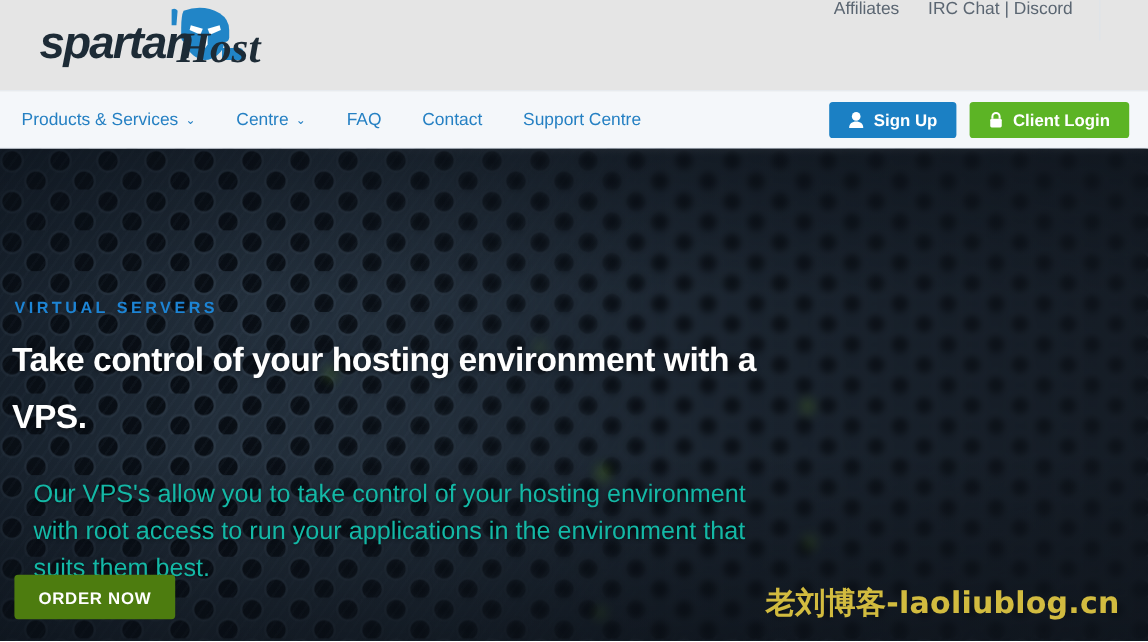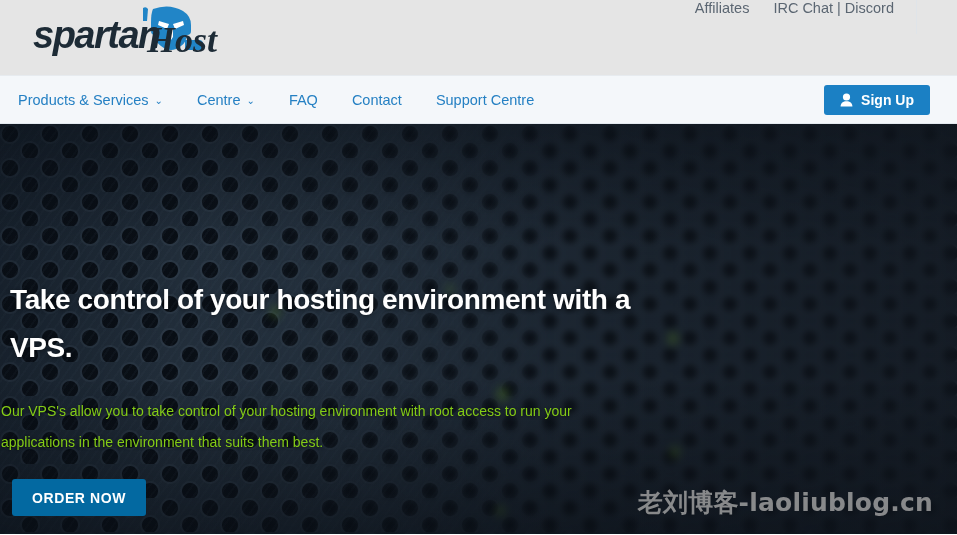--- a/index.html
+++ b/index.html
@@ -185,55 +185,55 @@
     color: #ffffff;
     font-size: 28px;
     line-height: 48px;
     font-weight: bold;
     letter-spacing: -0.4px;
     width: 660px;
     text-shadow: 0 1px 4px rgba(0,0,0,0.45);
   }
   .hero-sub {
     position: absolute;
-    left: 1px;
+    left: 28px;
     top: 272px;
-    color: #84cc16;
-    font-size: 14px;
+    color: #14b8a6;
+    font-size: 21px;
     line-height: 31px;
     width: 610px;
     text-shadow: 0 1px 3px rgba(0,0,0,0.5);
   }
   .btn-order {
     position: absolute;
     left: 12px;
     top: 355px;
     display: inline-flex;
     align-items: center;
     justify-content: center;
     height: 37px;
     padding: 0 20px;
-    background: #0369a1;
+    background: #4d7c0f;
     color: #ffffff;
     font-size: 14px;
     font-weight: bold;
     letter-spacing: 0.6px;
     border: none;
     border-radius: 3px;
     text-decoration: none;
     cursor: pointer;
     font-family: "Liberation Sans", sans-serif;
   }
   .watermark {
     position: absolute;
     right: 24px;
     top: 362px;
     font-size: 25px;
     font-weight: bold;
-    color: #a3a3a3;
+    color: #fde047;
     opacity: 0.82;
     letter-spacing: 0.2px;
     white-space: nowrap;
     font-family: "DejaVu Sans", sans-serif;
   }
 </style>
 </head>
 <body>
 
 <div class="topbar">
@@ -306,35 +306,45 @@
     <a class="btn btn-signup" href="#">
       <span class="ico">
         <svg width="13" height="14" viewBox="0 0 13 14">
           <circle cx="6.5" cy="4" r="3.6" fill="#ffffff"></circle>
           <path d="M0.6 13.6 C0.6 9.9 3.2 8.2 6.5 8.2 C9.8 8.2 12.4 9.9 12.4 13.6 Z" fill="#ffffff"></path>
         </svg>
       </span>
       <span>Sign Up</span>
     </a>
 
+    <a class="btn btn-login" href="#">
+      <span class="ico">
+        <svg width="12" height="14" viewBox="0 0 12 14">
+          <path d="M3 6 L3 4.2 A3 3 0 0 1 9 4.2 L9 6" fill="none" stroke="#ffffff" stroke-width="1.7"></path>
+          <rect x="1.2" y="6" width="9.6" height="7.2" rx="1.2" fill="#ffffff"></rect>
+        </svg>
+      </span>
+      <span>Client Login</span>
+    </a>
   </div>
 </div>
 
 <div class="hero">
   <div class="hero-bg"></div>
   <div class="hero-blur"></div>
 
   <div class="led" style="left:271px; top:181px; width:9px; height:13px;"></div>
   <div class="led" style="left:497px; top:263px; width:11px; height:15px;"></div>
   <div class="led" style="left:496px; top:381px; width:9px; height:12px;"></div>
   <div class="led" style="left:668px; top:208px; width:10px; height:13px;"></div>
   <div class="led" style="left:670px; top:322px; width:10px; height:12px;"></div>
   <div class="led" style="left:446px; top:160px; width:8px; height:11px; opacity:0.38;"></div>
 
   <div class="hero-shade"></div>
 
   <div class="hero-content">
+    <div class="eyebrow">VIRTUAL SERVERS</div>
     <h1 class="hero-title">Take control of your hosting environment with a VPS.</h1>
     <p class="hero-sub">Our VPS's allow you to take control of your hosting environment with root access to run your applications in the environment that suits them best.</p>
     <a class="btn-order" href="#">ORDER NOW</a>
     <div class="watermark">老刘博客-laoliublog.cn</div>
   </div>
 </div>
 
 </body></html>

